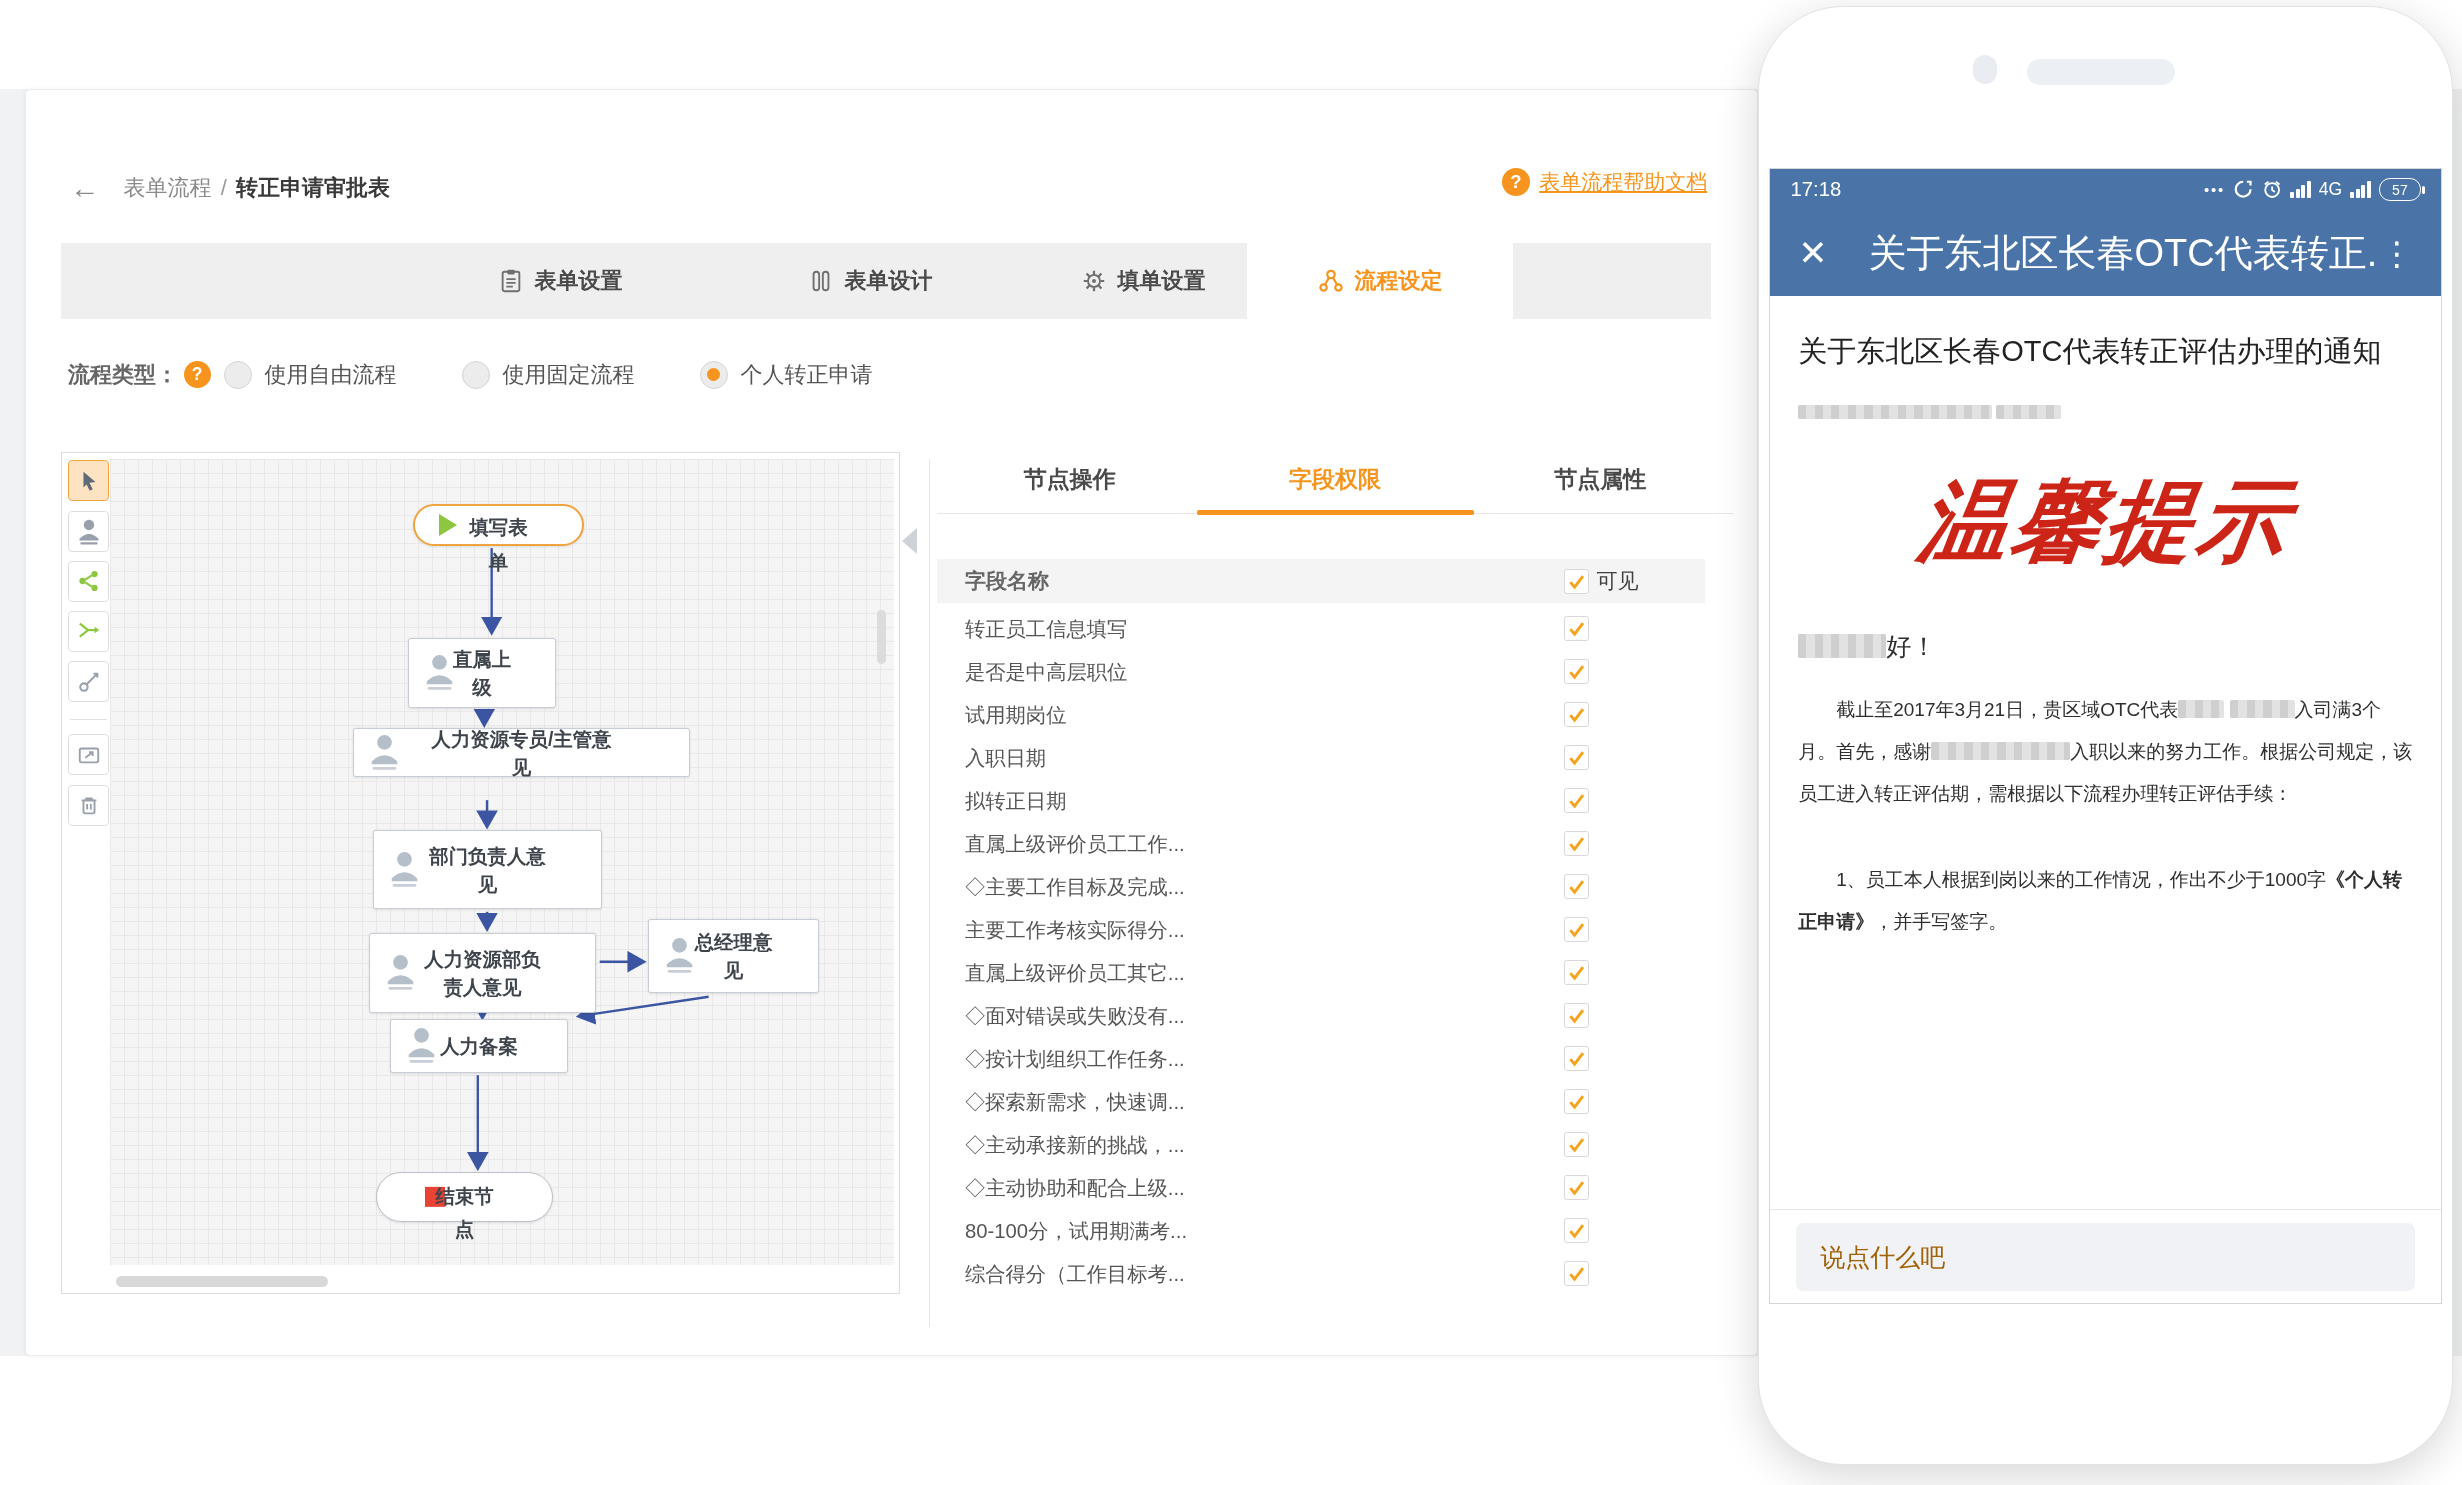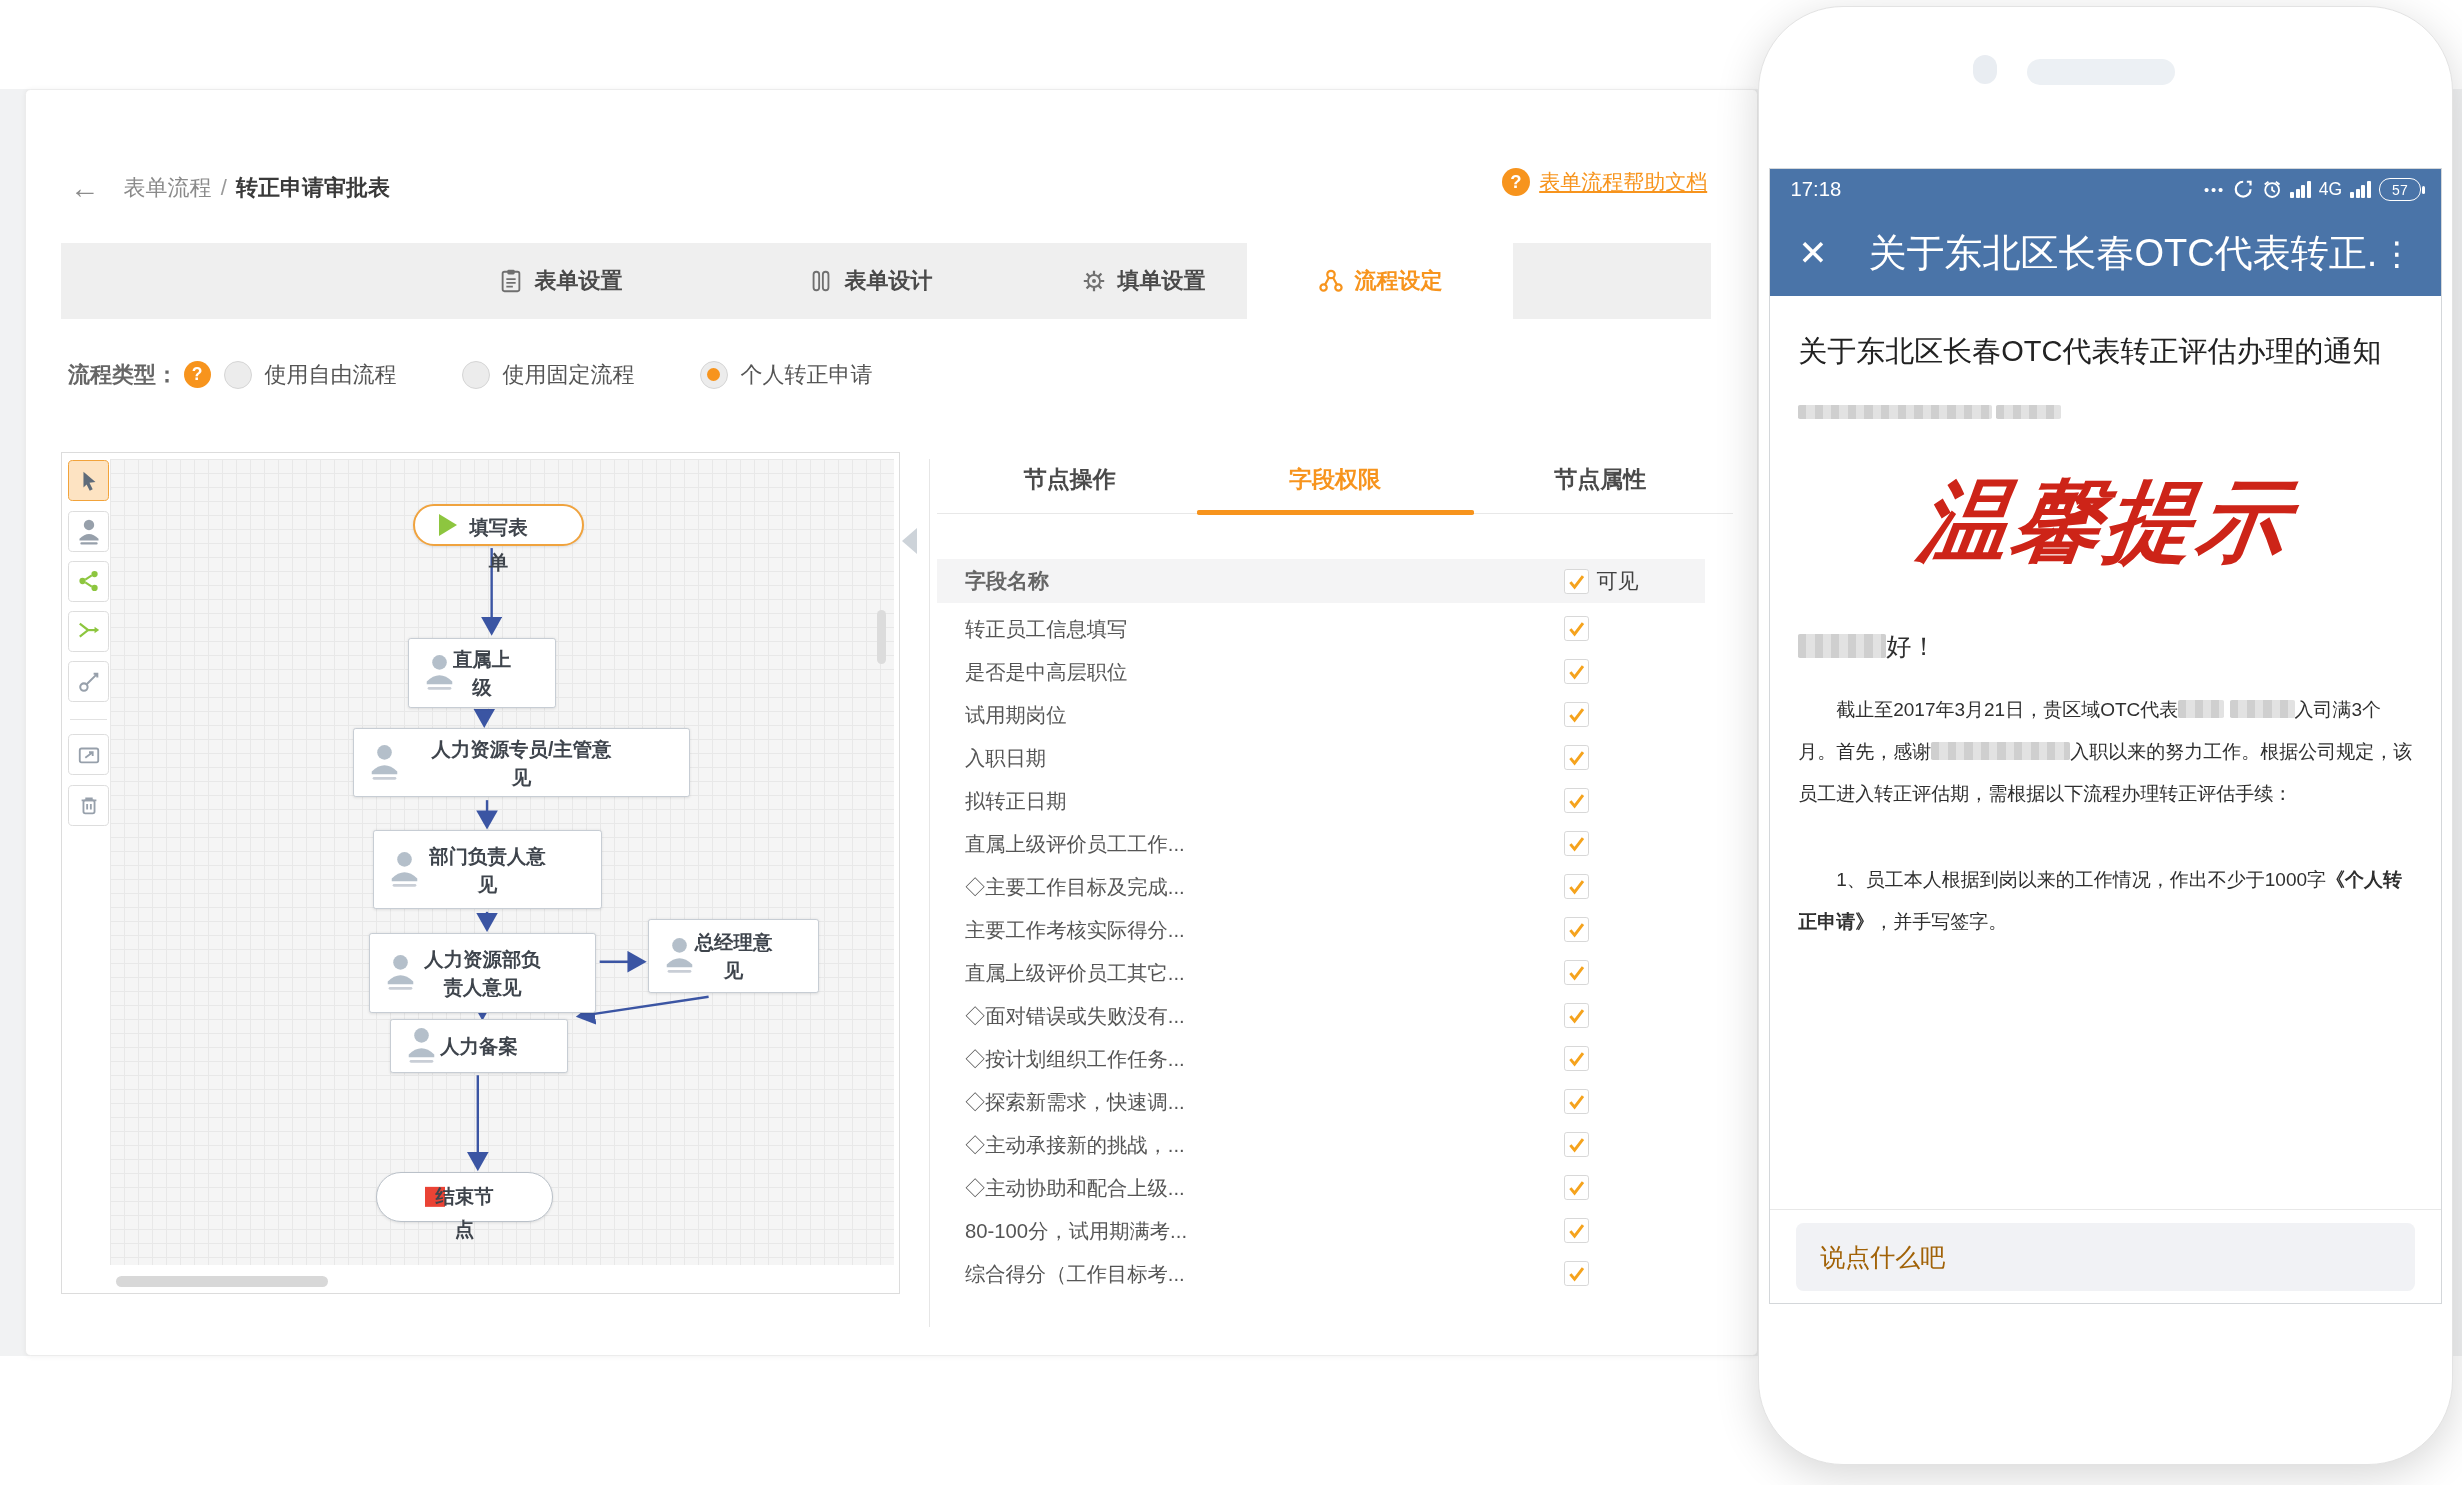--- a/index.html
+++ b/index.html
@@ -278,21 +278,21 @@
           </div>
           <div class="node task" style="left: 346px; top: 185px; width: 148px; height: 70px;">
             <span class="personico"><svg width="31" height="39" viewBox="0 0 34 42">
                 <circle cx="17" cy="11" r="8" fill="#b4bfca"></circle>
                 <path d="M3 32 q14 -14 28 0 v3 h-28 z" fill="#b4bfca"></path>
                 <rect x="4" y="38" width="26" height="3" rx="1.5" fill="#c9ced6"></rect>
               </svg></span>
             <span class="lbl" style="top: 50%; transform: translateY(-50%); line-height: 28px;">直属上
 级</span>
           </div>
-          <div class="node task" style="left: 291px; top: 275px; width: 337px; height: 69px;">
+          <div class="node task" style="left: 291px; top: 275px; width: 337px; height: 49px;">
             <span class="personico"><svg width="31" height="39" viewBox="0 0 34 42">
                 <circle cx="17" cy="11" r="8" fill="#b4bfca"></circle>
                 <path d="M3 32 q14 -14 28 0 v3 h-28 z" fill="#b4bfca"></path>
                 <rect x="4" y="38" width="26" height="3" rx="1.5" fill="#c9ced6"></rect>
               </svg></span>
             <span class="lbl" style="top: 50%; transform: translateY(-50%); line-height: 28px;">人力资源专员/主管意
 见</span>
           </div>
           <div class="node task" style="left: 311px; top: 377px; width: 229px; height: 79px;">
             <span class="personico"><svg width="31" height="39" viewBox="0 0 34 42">

